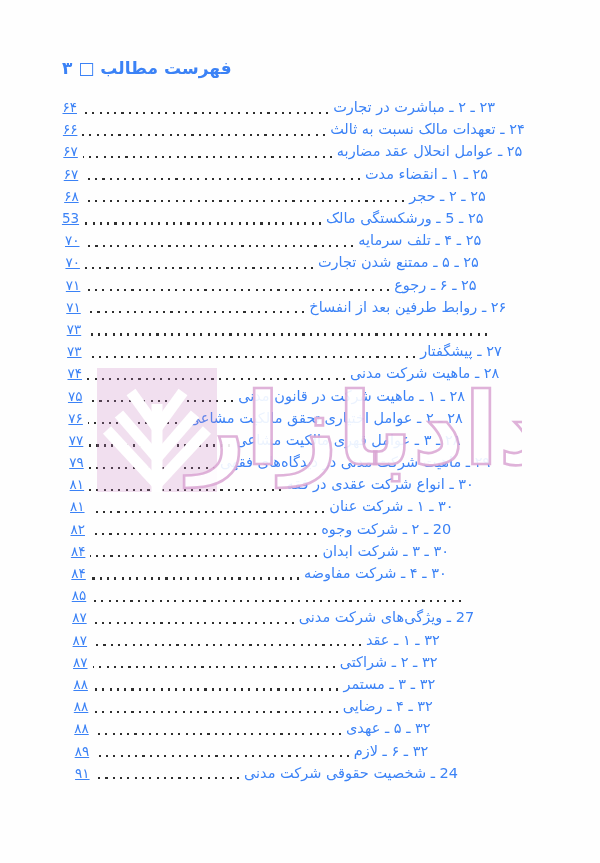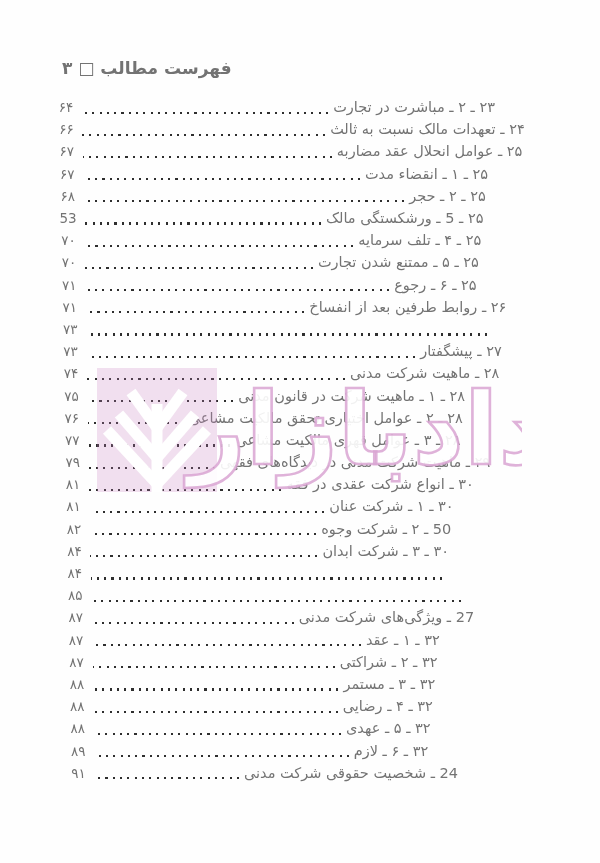--- a/index.html
+++ b/index.html
@@ -1,36 +1,36 @@
 <!DOCTYPE html>
 <html lang="fa"><head>
 <meta charset="utf-8">
 <style>
   html,body{margin:0;padding:0;background:#ffffff;}
   .page{
     position:relative;width:600px;height:863px;overflow:hidden;
-    background:#fefefe;color:#737373;
+    background:#fefefe;color:#3b82f6;
     font-family:"DejaVu Sans",sans-serif;
   }
   .header{
     position:absolute;top:58px;left:62px;
     direction:rtl;font-size:17px;font-weight:bold;white-space:nowrap;
   }
   .toc{
     position:absolute;top:96px;left:0;right:0;direction:rtl;
   }
   .row{
     display:flex;align-items:center;height:22.2px;font-size:14.5px;
   }
   .title{white-space:nowrap;}
   .leader{
     flex:1;height:2.2px;margin:0 5px 4.5px 5px;align-self:flex-end;min-width:8px;
     background:repeating-linear-gradient(to left,#2e2e2e 0 2.1px,transparent 2.1px 7.3px);
   }
-  .pagenum{font-size:13.5px;min-width:22px;text-align:center;white-space:nowrap;}
+  .pagenum{font-size:13.5px;min-width:22px;text-align:right;white-space:nowrap;text-decoration:underline;}
   .watermark{position:absolute;left:97px;top:368px;pointer-events:none;}
 </style>
 </head>
 <body>
 
 <div class="page">
 
   <div class="header">فهرست مطالب □ ۳</div>
 
   <div class="toc">
@@ -141,32 +141,33 @@
       <span class="pagenum">۸۱</span>
     </div>
 
     <div class="row" style="padding-right: 146.4px; padding-left: 62.56px;">
       <span class="title">۳۰ ـ ۱ ـ شرکت عنان</span>
       <span class="leader"></span>
       <span class="pagenum">۸۱</span>
     </div>
 
     <div class="row" style="padding-right: 148.7px; padding-left: 62.98px;">
-      <span class="title">50 ـ ۲ ـ شرکت وجوه</span>
+      <span class="title">20 ـ ۲ ـ شرکت وجوه</span>
       <span class="leader"></span>
       <span class="pagenum">۸۲</span>
     </div>
 
     <div class="row" style="padding-right: 151px; padding-left: 63.4px;">
       <span class="title">۳۰ ـ ۳ ـ شرکت ابدان</span>
       <span class="leader"></span>
       <span class="pagenum">۸۴</span>
     </div>
 
     <div class="row" style="padding-right: 153.3px; padding-left: 63.82px;">
+      <span class="title">۳۰ ـ ۴ ـ شرکت مفاوضه</span>
       <span class="leader"></span>
       <span class="pagenum">۸۴</span>
     </div>
 
     <div class="row" style="padding-right: 133.6px; padding-left: 64.24px;">
       <span class="leader"></span>
       <span class="pagenum">۸۵</span>
     </div>
 
     <div class="row" style="padding-right: 125.9px; padding-left: 64.66px;">

